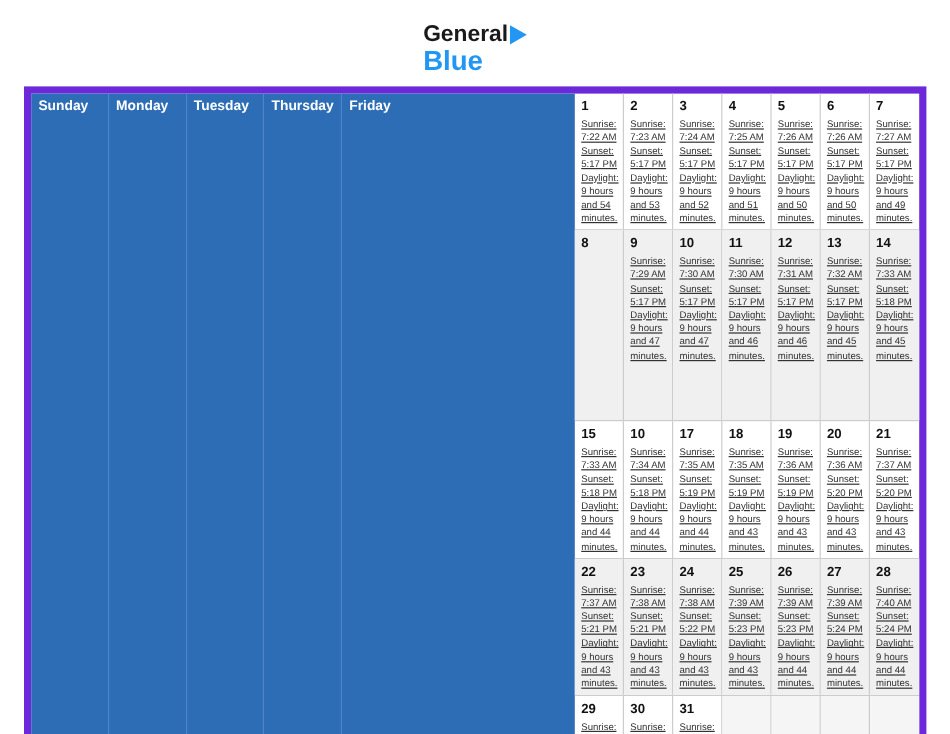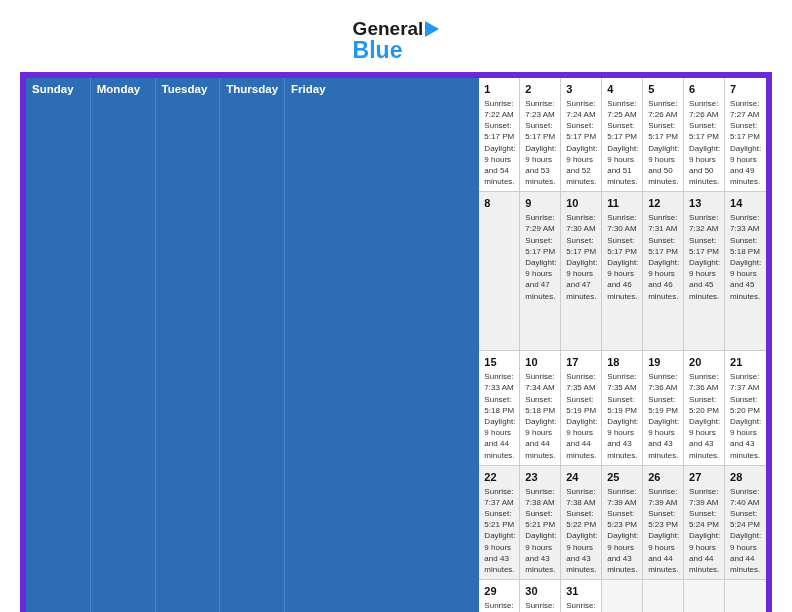--- a/index.html
+++ b/index.html
@@ -103,20 +103,21 @@
       font-size: 11px;
       font-weight: bold;
       color: #111;
       display: block;
       margin-bottom: 1px;
     }
     .cell-info {
       font-size: 8px;
       color: #333;
       line-height: 1.4;
+      text-decoration: underline;
     }
   </style>
 </head>
 <body>
 
 <div class="page">
   <div class="header">
     <div class="logo">
       <div class="logo-row">
         <span style="font-size:19px;font-weight:bold;color:#1a1a1a;">General</span>

